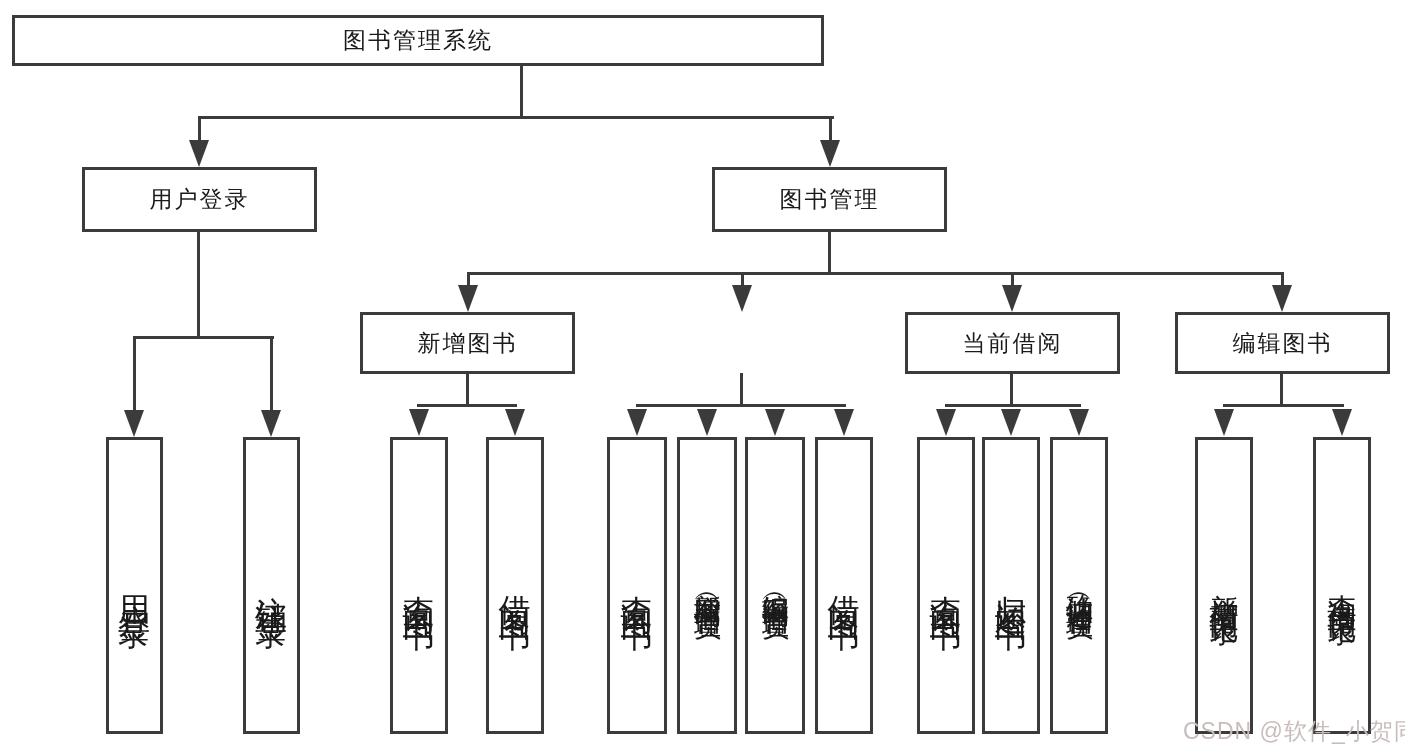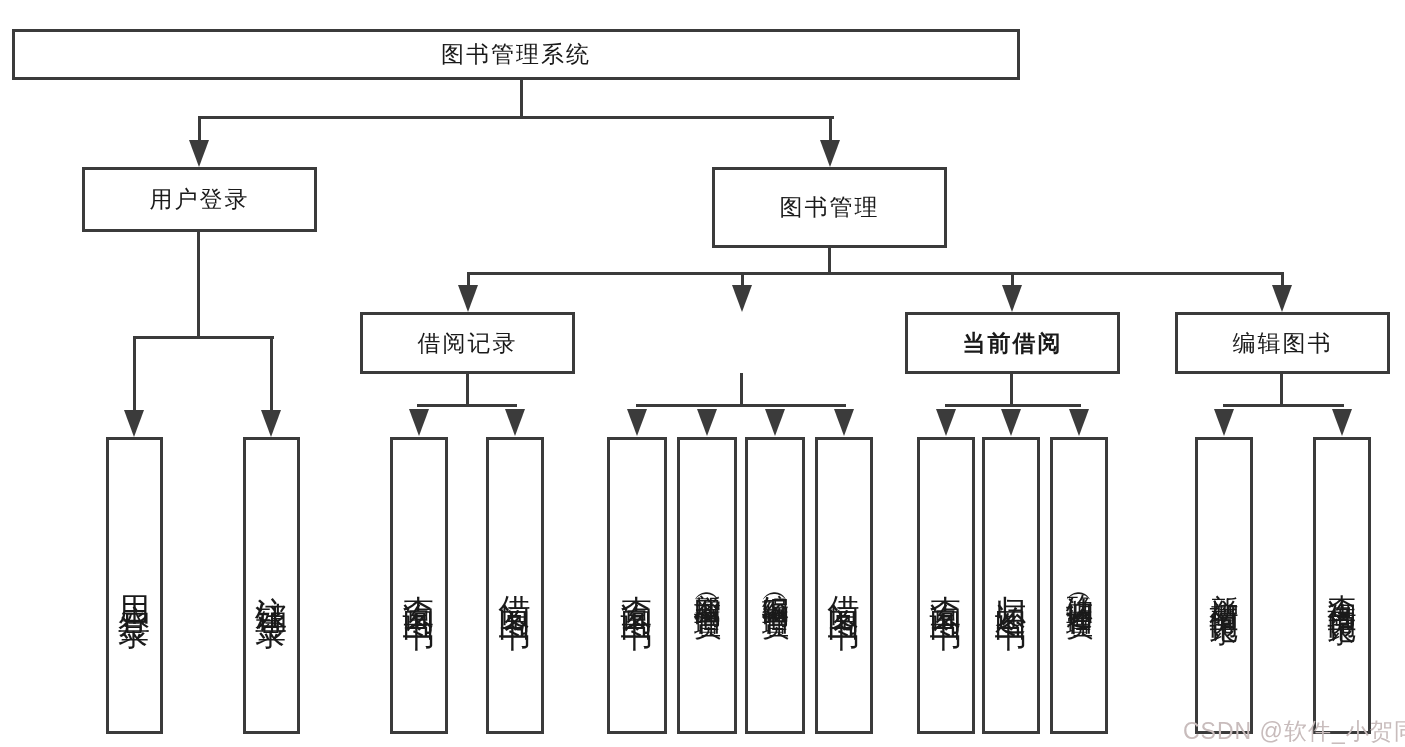--- a/index.html
+++ b/index.html
@@ -83,35 +83,35 @@
   <div class="hline" style="left:945px;top:404px;width:136px;height:3px;"></div>
   <div class="arrow" style="left:936px;top:409px;"></div>
   <div class="arrow" style="left:1001px;top:409px;"></div>
   <div class="arrow" style="left:1069px;top:409px;"></div>
 
   <div class="vline" style="left:1280px;top:373px;width:3px;height:33px;"></div>
   <div class="hline" style="left:1223px;top:404px;width:121px;height:3px;"></div>
   <div class="arrow" style="left:1214px;top:409px;"></div>
   <div class="arrow" style="left:1332px;top:409px;"></div>
 
-  <div class="box" style="left:12px;top:29px;width:1008px;height:51px;">
+  <div class="box" style="left:12px;top:15px;width:812px;height:51px;">
     <span class="hlabel">图书管理系统</span>
   </div>
 
   <div class="box" style="left:82px;top:167px;width:235px;height:65px;">
     <span class="hlabel">用户登录</span>
   </div>
-  <div class="box" style="left:712px;top:167px;width:235px;height:81px;">
+  <div class="box" style="left:712px;top:167px;width:235px;height:65px;">
     <span class="hlabel">图书管理</span>
   </div>
 
   <div class="box" style="left:360px;top:312px;width:215px;height:62px;">
-    <span class="hlabel">借阅记录</span>
+    <span class="hlabel">新增图书</span>
   </div>
-  <div class="box" style="left:905px;top:312px;width:215px;height:62px;font-weight:bold;">
+  <div class="box" style="left:905px;top:312px;width:215px;height:62px;">
     <span class="hlabel">当前借阅</span>
   </div>
   <div class="box" style="left:1175px;top:312px;width:215px;height:62px;">
     <span class="hlabel">编辑图书</span>
   </div>
 
   <div class="box" style="left:106px;top:437px;width:57px;height:297px;">
     <span class="vtext c4">用户登录</span>
   </div>
   <div class="box" style="left:243px;top:437px;width:57px;height:297px;">

